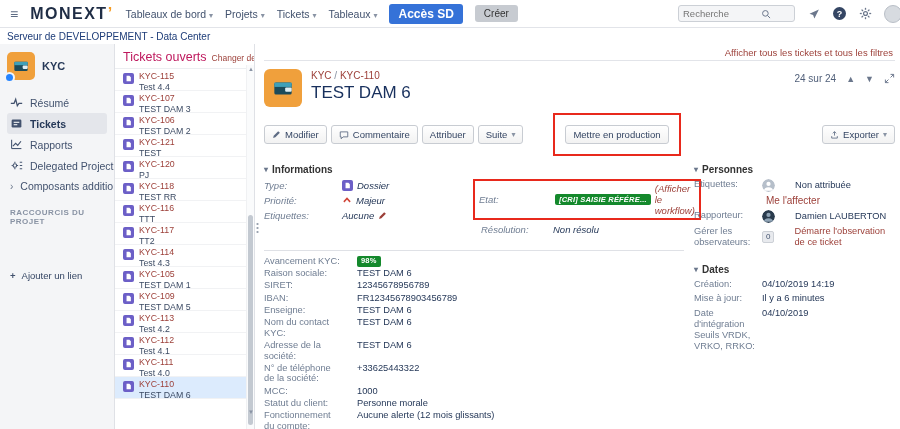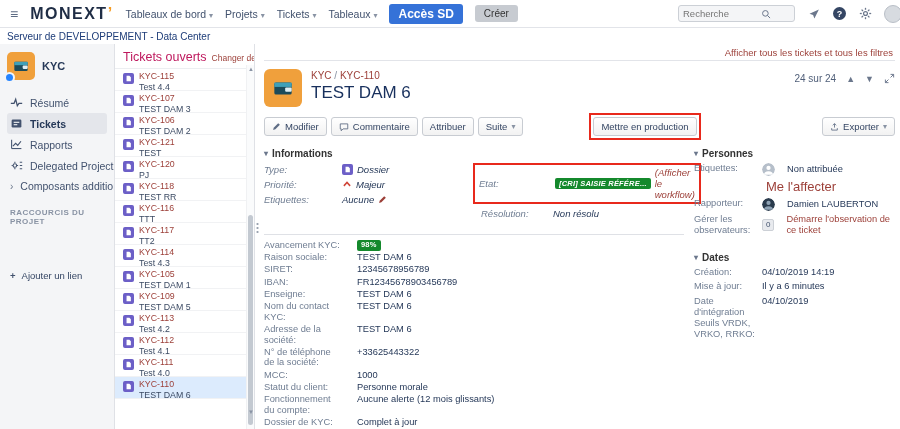--- a/index.html
+++ b/index.html
@@ -65,21 +65,21 @@
   .detail-header{display:flex;align-items:flex-start;padding:8px 0 2px;}
   .dh-avatar{width:38px;height:38px;border-radius:6px;background:#f0a03c;display:flex;align-items:center;justify-content:center;flex:none;margin-right:9px;}
   .crumbs{font-size:10px;line-height:1.3;}
   .crumb-sep{color:#8993a4;}
   .dh-title{font-size:17px;color:#18305d;margin-top:1px;}
   .pager{margin-left:auto;display:flex;align-items:center;gap:10px;color:#505f79;font-size:10px;padding-top:4px;}
   .pager .pg-btn{color:#6b778c;font-size:9px;cursor:pointer;}
   
   .toolbar{display:flex;align-items:center;gap:4px;margin:4px 0 5px;}
   .aui-btn{display:inline-flex;align-items:center;gap:4px;background:linear-gradient(#ffffff,#f2f2f2);border:1px solid #c8ccd2;border-radius:3px;font-size:9.5px;color:#344563;padding:3px 7px;cursor:pointer;white-space:nowrap;}
-  .red-box{border:2px solid #e8291c;padding:2px;margin-left:62px;}
+  .red-box{border:2px solid #e8291c;padding:10px;margin-left:26px;}
   .export-wrap{margin-left:auto;}
   
   .section-h{display:flex;align-items:center;gap:4px;font-size:10px;font-weight:bold;color:#333;margin:3px 0 4px;}
   .sec-caret{color:#6b778c;font-size:8px;}
   .detail-body{display:flex;}
   .col-left{flex:1;min-width:0;padding-right:6px;}
   .col-right{width:205px;flex:none;padding-left:4px;}
   .info-cols{display:flex;font-style:italic;}
   .info-l{width:215px;flex:none;}
   .info-r{flex:1;}
@@ -92,22 +92,22 @@
   .tabs{display:flex;gap:16px;border-bottom:1px solid #dfe1e6;margin:6px 0 5px;}
   .tab{font-size:10px;font-weight:bold;color:#344563;padding:2px 0 4px;cursor:pointer;}
   .tab.active{color:#3572b0;}
   
   .f-row{display:flex;margin-bottom:1.5px;}
   .f-label{width:93px;flex:none;color:var(--lbl);font-size:9.3px;line-height:1.15;padding-right:16px;}
   .f-val{font-size:9.3px;color:#253858;line-height:1.15;display:flex;align-items:flex-start;gap:3px;white-space:nowrap;}
   
   .p-row{display:flex;margin-bottom:3px;}
   .p-lbl{width:68px;flex:none;color:var(--lbl);font-size:9.3px;line-height:1.2;}
-  .p-val{font-size:9.3px;color:#253858;display:flex;align-items:center;gap:12px;line-height:1.2;}
-  .sub-link{margin-left:72px;font-size:13px;margin-bottom:4px;display:block;}
+  .p-val{font-size:9.3px;color:#253858;display:flex;align-items:center;gap:20px;line-height:1.2;}
+  .sub-link{margin-left:72px;font-size:10px;margin-bottom:4px;display:block;}
   .obs-badge{background:#e8eaee;border:1px solid #ccd0d6;border-radius:2px;font-size:8px;color:#42526e;padding:0 3px;line-height:10px;}
   .av14{width:13px;height:13px;border-radius:50%;flex:none;}
   .dates-sec{margin-top:16px;}
 </style>
 </head>
 <body>
 
 <div class="topnav">
   <span class="burger">≡</span>
   <span class="logo"><span>MONEXT</span><span class="mark">’</span></span>

